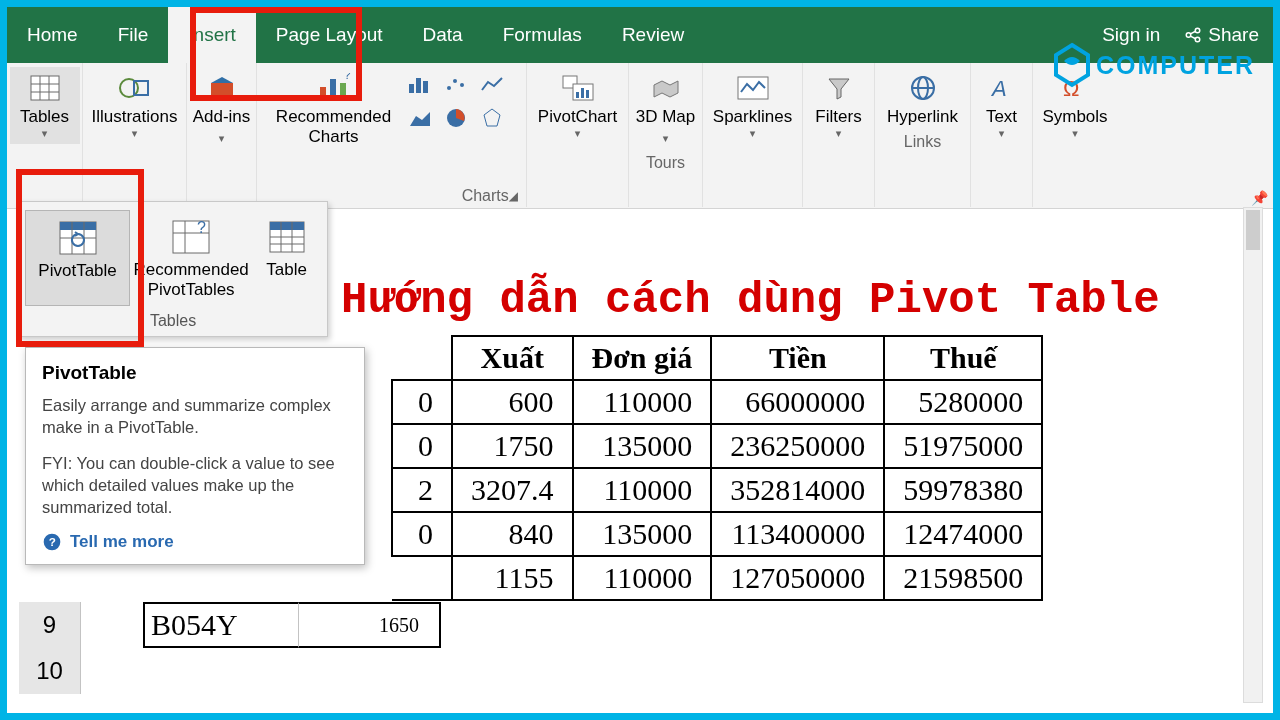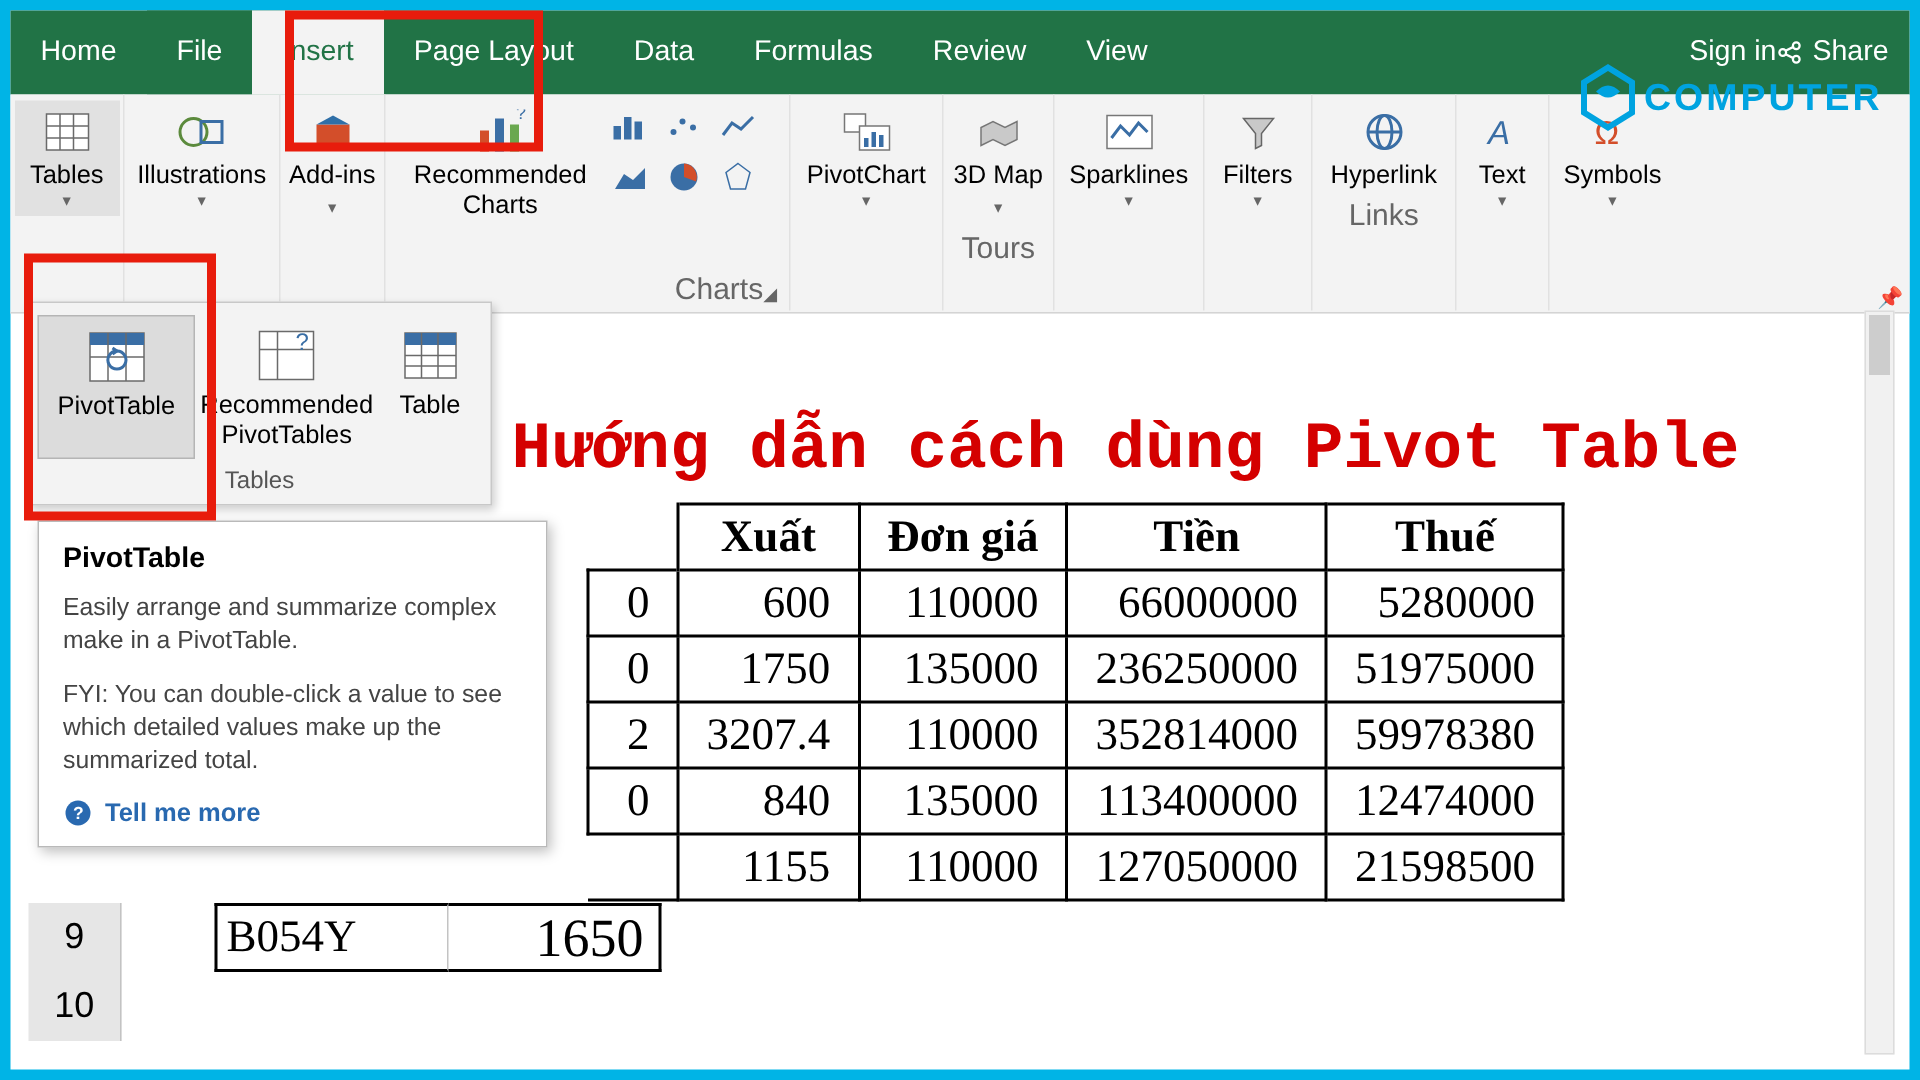--- a/index.html
+++ b/index.html
@@ -3,25 +3,25 @@
 <meta charset="utf-8">
 <style>
 * { margin: 0; padding: 0; box-sizing: border-box; font-family: "Segoe UI", Tahoma, sans-serif; }
 body { background: #fff; width: 1280px; height: 720px; overflow: hidden; border: 7px solid #00b4e6; position: relative; }
 .titlebar { height: 56px; background: linear-gradient(#217346, #217346); display: flex; align-items: stretch; color: #fff; position: relative; }
 .tab { padding: 0 20px; display: flex; align-items: center; font-size: 19px; cursor: pointer; }
 .tab.file { background: #217346; }
 .tab.active { background: #f3f3f3; color: #217346; }
 .tellme { display: flex; align-items: center; margin-left: 18px; color: #d0e8db; font-size: 19px; }
 .tellme svg { margin-right: 8px; }
-.right-actions { position: absolute; right: 14px; top: 0; height: 56px; display: flex; align-items: center; font-size: 19px; }
+.right-actions { position: absolute; right: 14px; top: 0; height: 56px; display: flex; align-items: center; gap: 24px; font-size: 19px; }
 .ribbon { height: 146px; background: #f3f3f3; display: flex; align-items: flex-start; border-bottom: 1px solid #d4d4d4; position: relative; }
 .group { display: flex; flex-direction: column; align-items: center; height: 144px; padding: 4px 6px 0 6px; border-right: 1px solid #e1e1e1; }
 .group-inner { flex: 1; display: flex; align-items: flex-start; gap: 4px; }
-.group-label { font-size: 20px; color: #666; padding: 2px 0; }
+.group-label { font-size: 16px; color: #666; padding: 2px 0; }
 .big-btn { display: flex; flex-direction: column; align-items: center; width: 88px; padding: 4px 2px; cursor: pointer; }
 .big-btn .ico { height: 34px; display: flex; align-items: center; justify-content: center; margin-bottom: 2px; }
 .big-btn .lbl { font-size: 17px; line-height: 20px; text-align: center; }
 .caret-d { font-size: 11px; color: #666; }
 .charts-mini { display: flex; flex-wrap: wrap; width: 112px; gap: 4px 6px; align-content: flex-start; padding-top: 2px; }
 .mini { width: 30px; height: 30px; display: flex; align-items: center; justify-content: center; cursor: pointer; }
 .mini svg { display: block; }
 .pin { position: absolute; right: 4px; bottom: 2px; font-size: 14px; color: #777; cursor: pointer; }
 .launcher { font-size: 12px; color: #666; align-self: flex-end; margin: 0 2px 4px 0; cursor: pointer; }
 .tables-dropdown { position: absolute; left: 11px; top: 194px; width: 310px; background: #f3f3f3; border: 1px solid #c8c8c8; box-shadow: 2px 3px 6px rgba(0,0,0,.2); z-index: 20; }
@@ -37,41 +37,40 @@
 .tooltip .more { display: flex; align-items: center; gap: 8px; color: #2969b0; font-size: 17px; font-weight: 600; cursor: pointer; }
 .sheet { position: absolute; left: 12px; top: 200px; right: 12px; bottom: 0; }
 .rowhead { position: absolute; left: 0; width: 62px; background: #e6e6e6; border-right: 1px solid #c3c3c3; text-align: center; font-size: 24px; display: flex; align-items: center; justify-content: center; }
 .cell-area { position: absolute; left: 62px; right: 26px; top: 0; bottom: 0; }
 .title-cell { position: absolute; left: 260px; top: 68px; font-family: Liberation Mono, monospace; font-size: 44px; font-weight: 700; color: #d40000; }
 .data-table { position: absolute; left: 310px; top: 128px; border-collapse: collapse; }
 .data-table th, .data-table td { border: 2px solid #000; font-family: "Times New Roman", serif; font-size: 30px; padding: 4px 18px; text-align: right; height: 44px; }
 .data-table th { text-align: center; font-weight: 700; }
 .row9 { position: absolute; left: 62px; top: 395px; height: 46px; display: flex; justify-content: space-between; }
 .row9 .c1 { width: 156px; border: 1px solid #c3c3c3; border-top: 2px solid #000; border-left: 2px solid #000; border-bottom: 2px solid #000; font-family: "Times New Roman", serif; font-size: 30px; padding-left: 6px; display: flex; align-items: center; }
-.row9 .c2 { width: 142px; border: 2px solid #000; border-left: none; font-family: "Times New Roman", serif; font-size: 36px; display: flex; align-items: center; justify-content: flex-end; padding-right: 10px; }
+.row9 .c2 { width: 142px; border: 2px solid #000; border-left: none; font-family: "Times New Roman", serif; font-size: 20px; display: flex; align-items: center; justify-content: flex-end; padding-right: 20px; }
 .scrollbar { position: absolute; right: 10px; top: 200px; width: 20px; bottom: 10px; background: #f1f1f1; border: 1px solid #dcdcdc; }
 .scrollbar .thumb { position: absolute; left: 2px; right: 2px; top: 2px; height: 40px; background: #cdcdcd; }
 .hl-red { position: absolute; border: 6px solid #e81c0c; z-index: 30; pointer-events: none; }
 .hl1 { left: 183px; top: 0px; width: 172px; height: 94px; }
 .hl2 { left: 9px; top: 162px; width: 128px; height: 178px; }
 .watermark { position: absolute; right: 18px; top: 34px; z-index: 40; display: flex; align-items: center; gap: 0; pointer-events: none; }
 .watermark .txt { color: #00a3e0; font-weight: 700; font-size: 25px; letter-spacing: 2px; }
 </style>
 </head>
 <body>
 
 <div class="titlebar">
   <div class="tab">Home</div>
   <div class="tab file">File</div>
   <div class="tab active">Insert</div>
   <div class="tab">Page Layout</div>
   <div class="tab">Data</div>
   <div class="tab">Formulas</div>
   <div class="tab">Review</div>
-  <div class="tab">View</div>
   <div class="right-actions">
     <span>Sign in</span>
     <span style="display:flex;align-items:center;gap:6px">
         <svg width="18" height="18" viewBox="0 0 24 24" fill="none" stroke="#fff" stroke-width="2">
           <circle cx="6" cy="12" r="3"></circle>
           <circle cx="18" cy="6" r="3"></circle>
           <circle cx="18" cy="18" r="3"></circle>
           <line x1="8.5" y1="10.5" x2="15.5" y2="7"></line>
           <line x1="8.5" y1="13.5" x2="15.5" y2="17"></line>
         </svg>

